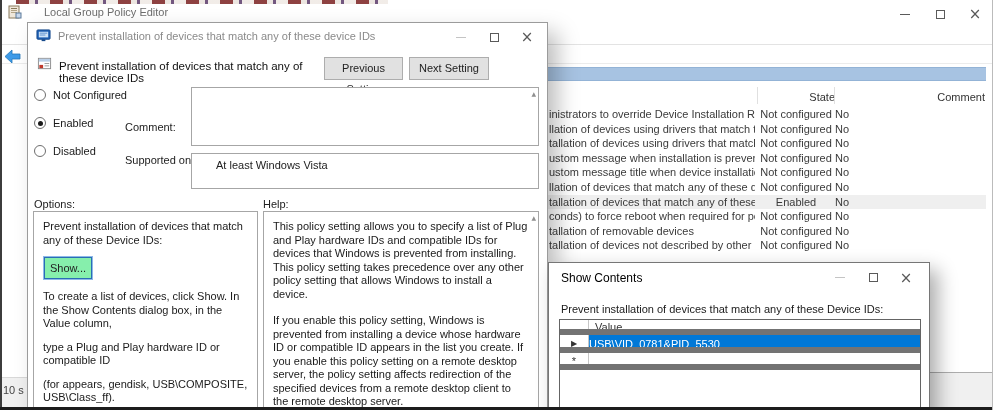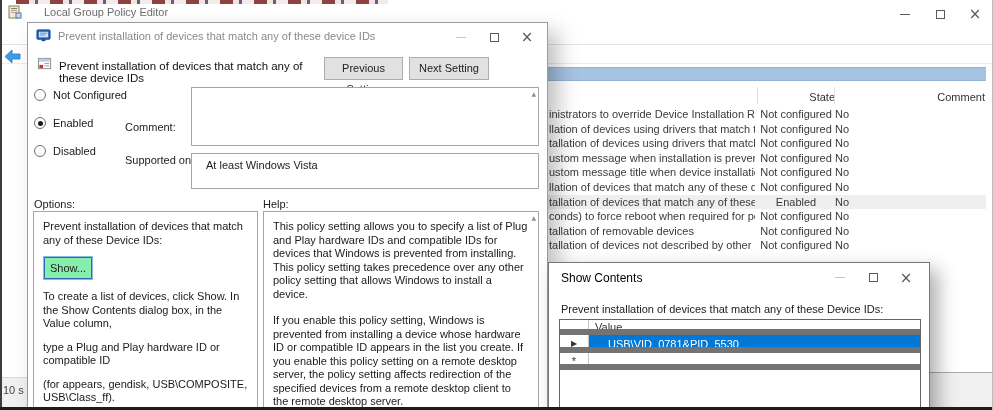--- a/index.html
+++ b/index.html
@@ -62,21 +62,21 @@
   .radio-row { position:absolute; left:6px; display:flex; align-items:center; gap:7px; height:14px; }
   .radio-row.r1 { top:65px; } .radio-row.r2 { top:93px; } .radio-row.r3 { top:121px; }
   .radio { width:12px; height:12px; border:1px solid #6e6e6e; border-radius:50%; background:#fff; position:relative; flex:0 0 auto; }
   .radio .dot { display:none; position:absolute; left:2.5px; top:2.5px; width:5px; height:5px; border-radius:50%; background:#1a1a1a; }
   .radio-row.checked .radio .dot { display:block; }
   .fld-lbl { position:absolute; color:#222; }
   .comment-lbl { left:97px; top:66px;margin-top:32px; }
   .supported-lbl { left:97px; top:131px; }
   .inputbox { position:absolute; border:1px solid #a6a6a6; background:#fff; }
   .comment-box { left:163px; top:64px; width:348px; height:59px; }
-  .supported-box { left:163px; top:130px; width:348px; height:36px; padding:5px 14px; color:#222; }
+  .supported-box { left:163px; top:130px; width:348px; height:36px; padding:5px 24px; color:#222; }
   .scroll-arrow { position:absolute; right:2px; top:2px; font-size:6px; color:#8f8f8f; font-family:"DejaVu Sans",sans-serif; }
   .options-lbl { left:6px; top:175px; }
   .help-lbl { left:235px; top:175px; }
   .panel { position:absolute; top:188px; border:1px solid #a6a6a6; background:#fff; overflow:hidden; }
   .options-panel { left:5px; width:225px; height:212px; padding:8px 9px; }
   .help-panel { left:235px; width:276px; height:212px; padding:8px 10px 8px 9px; }
   .opt-p, .help-p { line-height:13.5px; color:#1a1a1a; }
   .opt-p { margin-bottom:10px; }
   .help-p { margin-bottom:13px; }
   .btn-show { display:block; width:48px; height:22px; background:#86efac; border:1px solid #2a6db5; box-shadow:0 0 0 1px #8db8e8; font-family:"Liberation Sans",sans-serif; font-size:11px; color:#222; margin:2px 0 11px 1px; cursor:default; }
@@ -88,21 +88,21 @@
   .sc-controls { position:absolute; left:278px; top:8px; width:92px; display:flex; justify-content:space-between; align-items:center; height:13px; }
   .sc-controls .slot { width:26px; display:flex; justify-content:center; align-items:center; height:13px; }
   .sc-label { position:absolute; left:12px; top:40px; color:#1a1a1a; }
   .grid { position:absolute; left:10px; top:56px; width:362px; height:102px; border:1px solid #646464; background:#fff; }
   .g-row { display:flex; border-bottom:6px solid #737373; }
   .g-sel { flex:0 0 29px; border-right:1px solid #c6c6c6; text-align:center; color:#333; background:#fff; }
   .g-head { height:15px; line-height:15px; }
   .g-head .g-val { padding-left:6px; color:#333; }
   .g-r1 { height:18px; line-height:18px; }
   .g-r1 .g-sel { font-size:8px; }
-  .g-r1 .g-val { background:#0078d7; color:#fff; padding-left:19px; }
+  .g-r1 .g-val { background:#0078d7; color:#fff; padding-left:0; }
   .g-r2 { height:17px; line-height:17px; }
   .g-r2 .g-val { padding-left:5px; }
   .g-val { flex:1 1 auto; white-space:nowrap; overflow:hidden; }
 </style>
 </head>
 <body>
 
 <div class="stage">
 
   <div class="top-artifact"></div>

